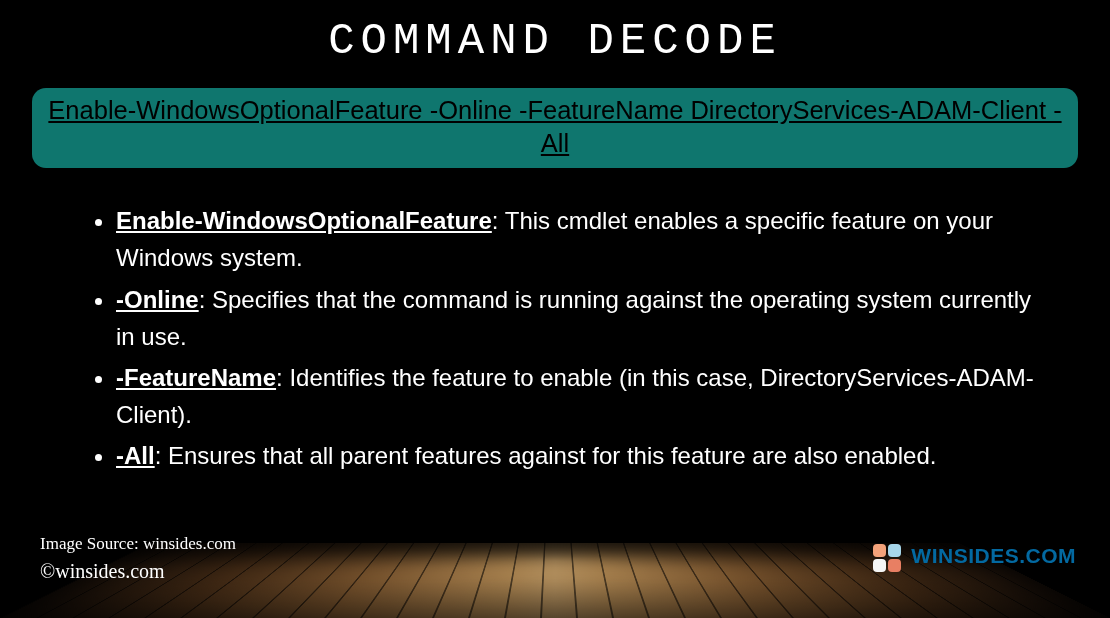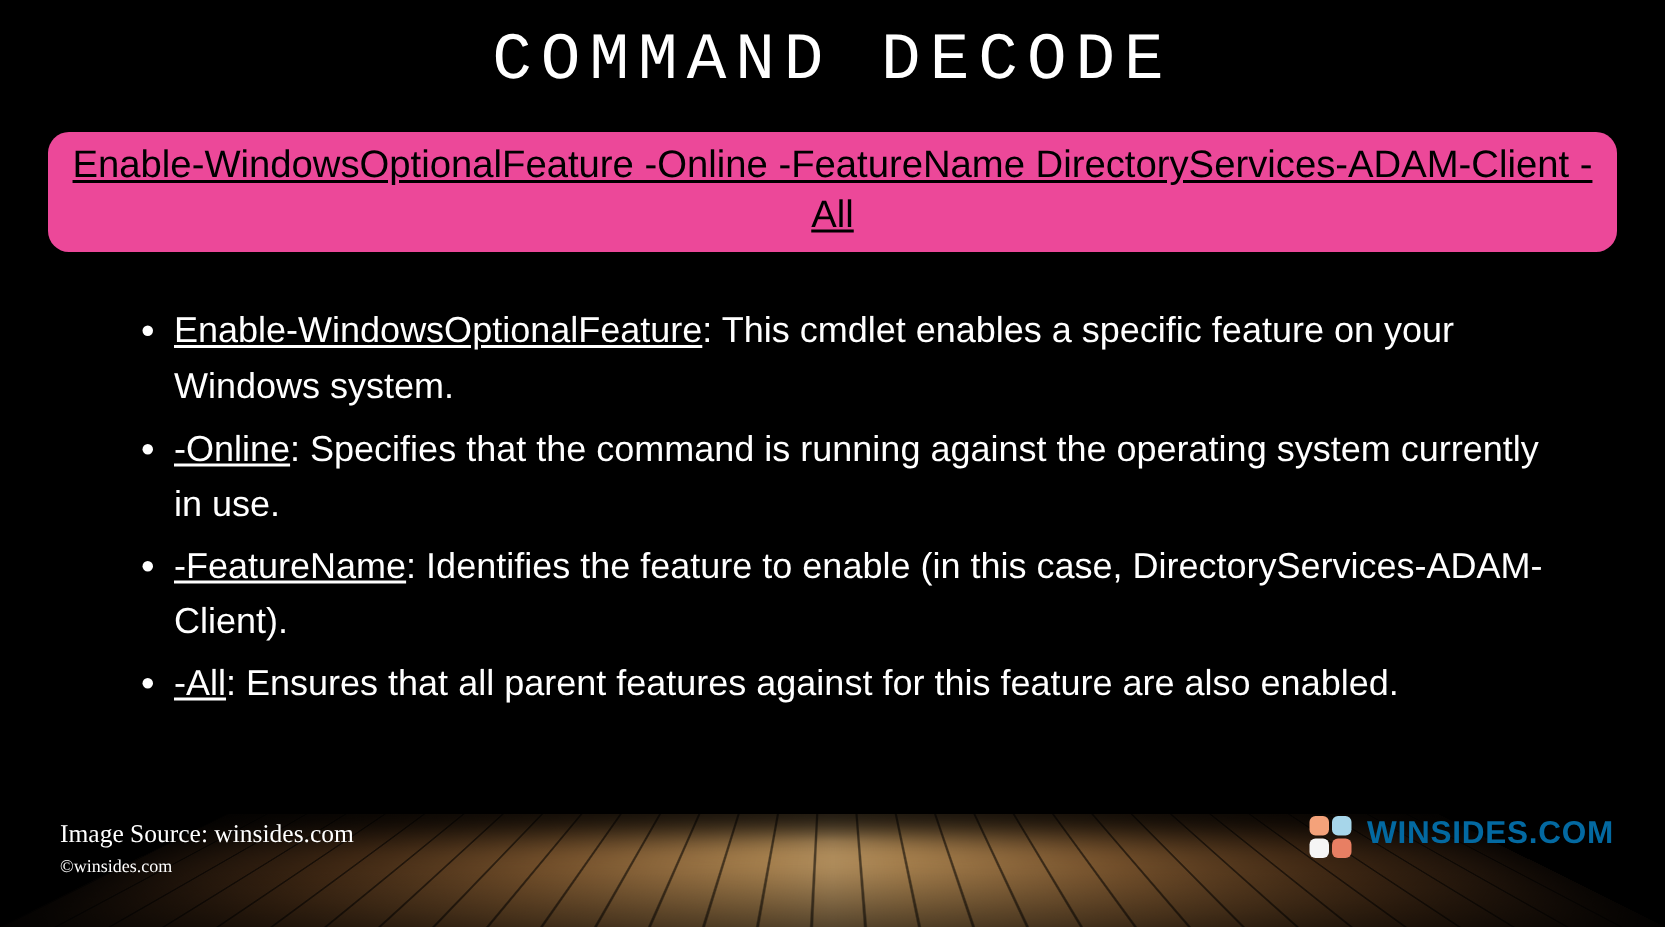--- a/index.html
+++ b/index.html
@@ -45,50 +45,50 @@
   .title {
     text-align: center;
     font-family: 'Consolas','Courier New',monospace;
     font-size: 44px;
     letter-spacing: 6px;
     font-weight: 500;
     margin-bottom: 22px;
     color:#fff;
   }
   .cmdbox {
-    background:#ec4899;
+    background:#0f766e;
     color:#000;
     border-radius: 14px;
     padding: 6px 14px 8px;
     font-size: 25.5px;
     text-align:center;
     text-decoration: underline;
     font-family: 'Segoe UI', Arial, sans-serif;
     margin: 0 2px 34px;
     line-height:1.3;
   }
   ul.decode {
     list-style: disc;
     margin-left: 86px;
     margin-right: 40px;
     font-size: 24px;
     line-height: 1.55;
   }
   ul.decode li { margin-bottom: 4px; color:#fff; }
-  .term { font-weight: 400; text-decoration: underline; }
+  .term { font-weight: 700; text-decoration: underline; }
   .footer {
     position:absolute;
     left: 40px;
     bottom: 32px;
     font-family: Georgia, 'Times New Roman', serif;
     font-size: 17px;
     line-height:1.5;
     color:#fff;
   }
-  .footer .c { font-size:12px; }
+  .footer .c { font-size:20px; }
   .brand {
     position:absolute;
     right: 34px;
     bottom: 46px;
     display:flex;
     align-items:flex-start;
     gap:10px;
     color:#0369a1;
     font-family: Liberation Sans, sans-serif;
     font-weight:700;

